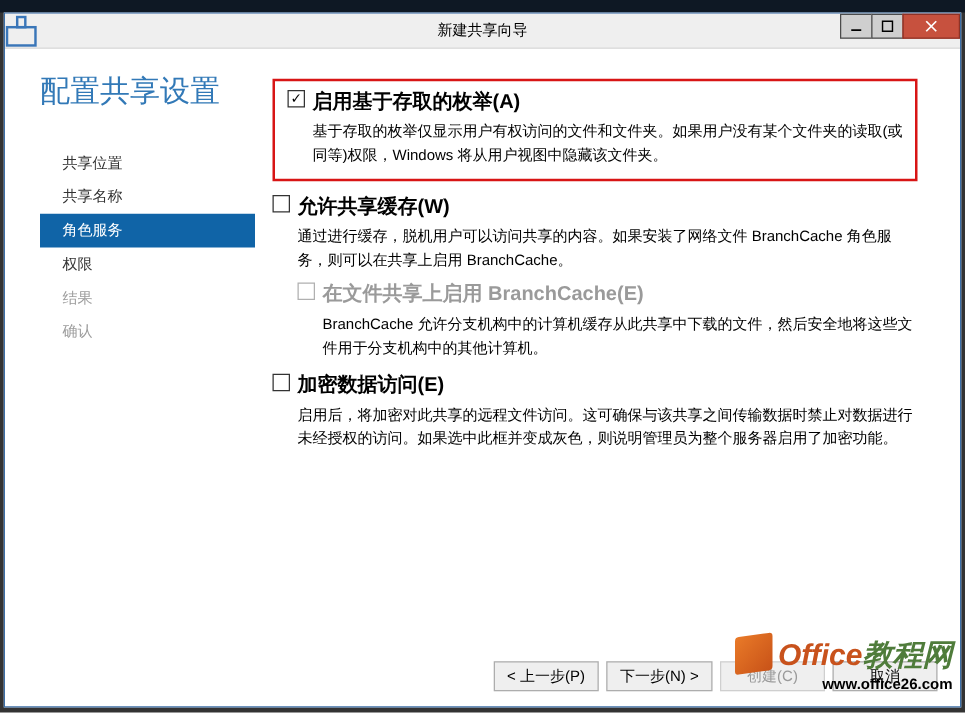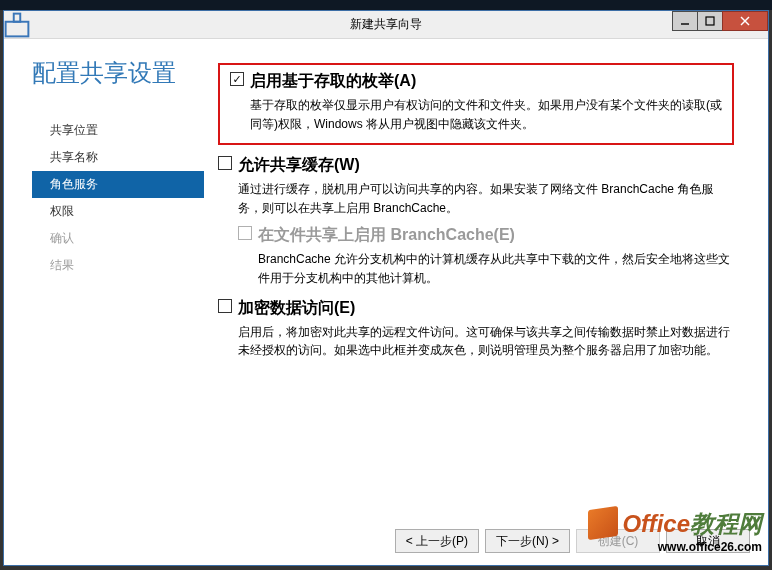--- a/index.html
+++ b/index.html
@@ -77,22 +77,22 @@
 
   <div class="client">
     <div class="content">
       <div class="col-left">
         <div class="heading">配置共享设置</div>
         <ul class="steps">
           <li>共享位置</li>
           <li>共享名称</li>
           <li class="active">角色服务</li>
           <li>权限</li>
+          <li class="disabled">结果</li>
           <li class="disabled">确认</li>
-          <li class="disabled">结果</li>
         </ul>
       </div>
 
       <div class="col-right">
         <div class="hi">
           <div class="optrow">
             <span class="cb checked"></span>
             <span class="lbl">启用基于存取的枚举(A)</span>
           </div>
           <div class="desc">基于存取的枚举仅显示用户有权访问的文件和文件夹。如果用户没有某个文件夹的读取(或同等)权限，Windows 将从用户视图中隐藏该文件夹。</div>

